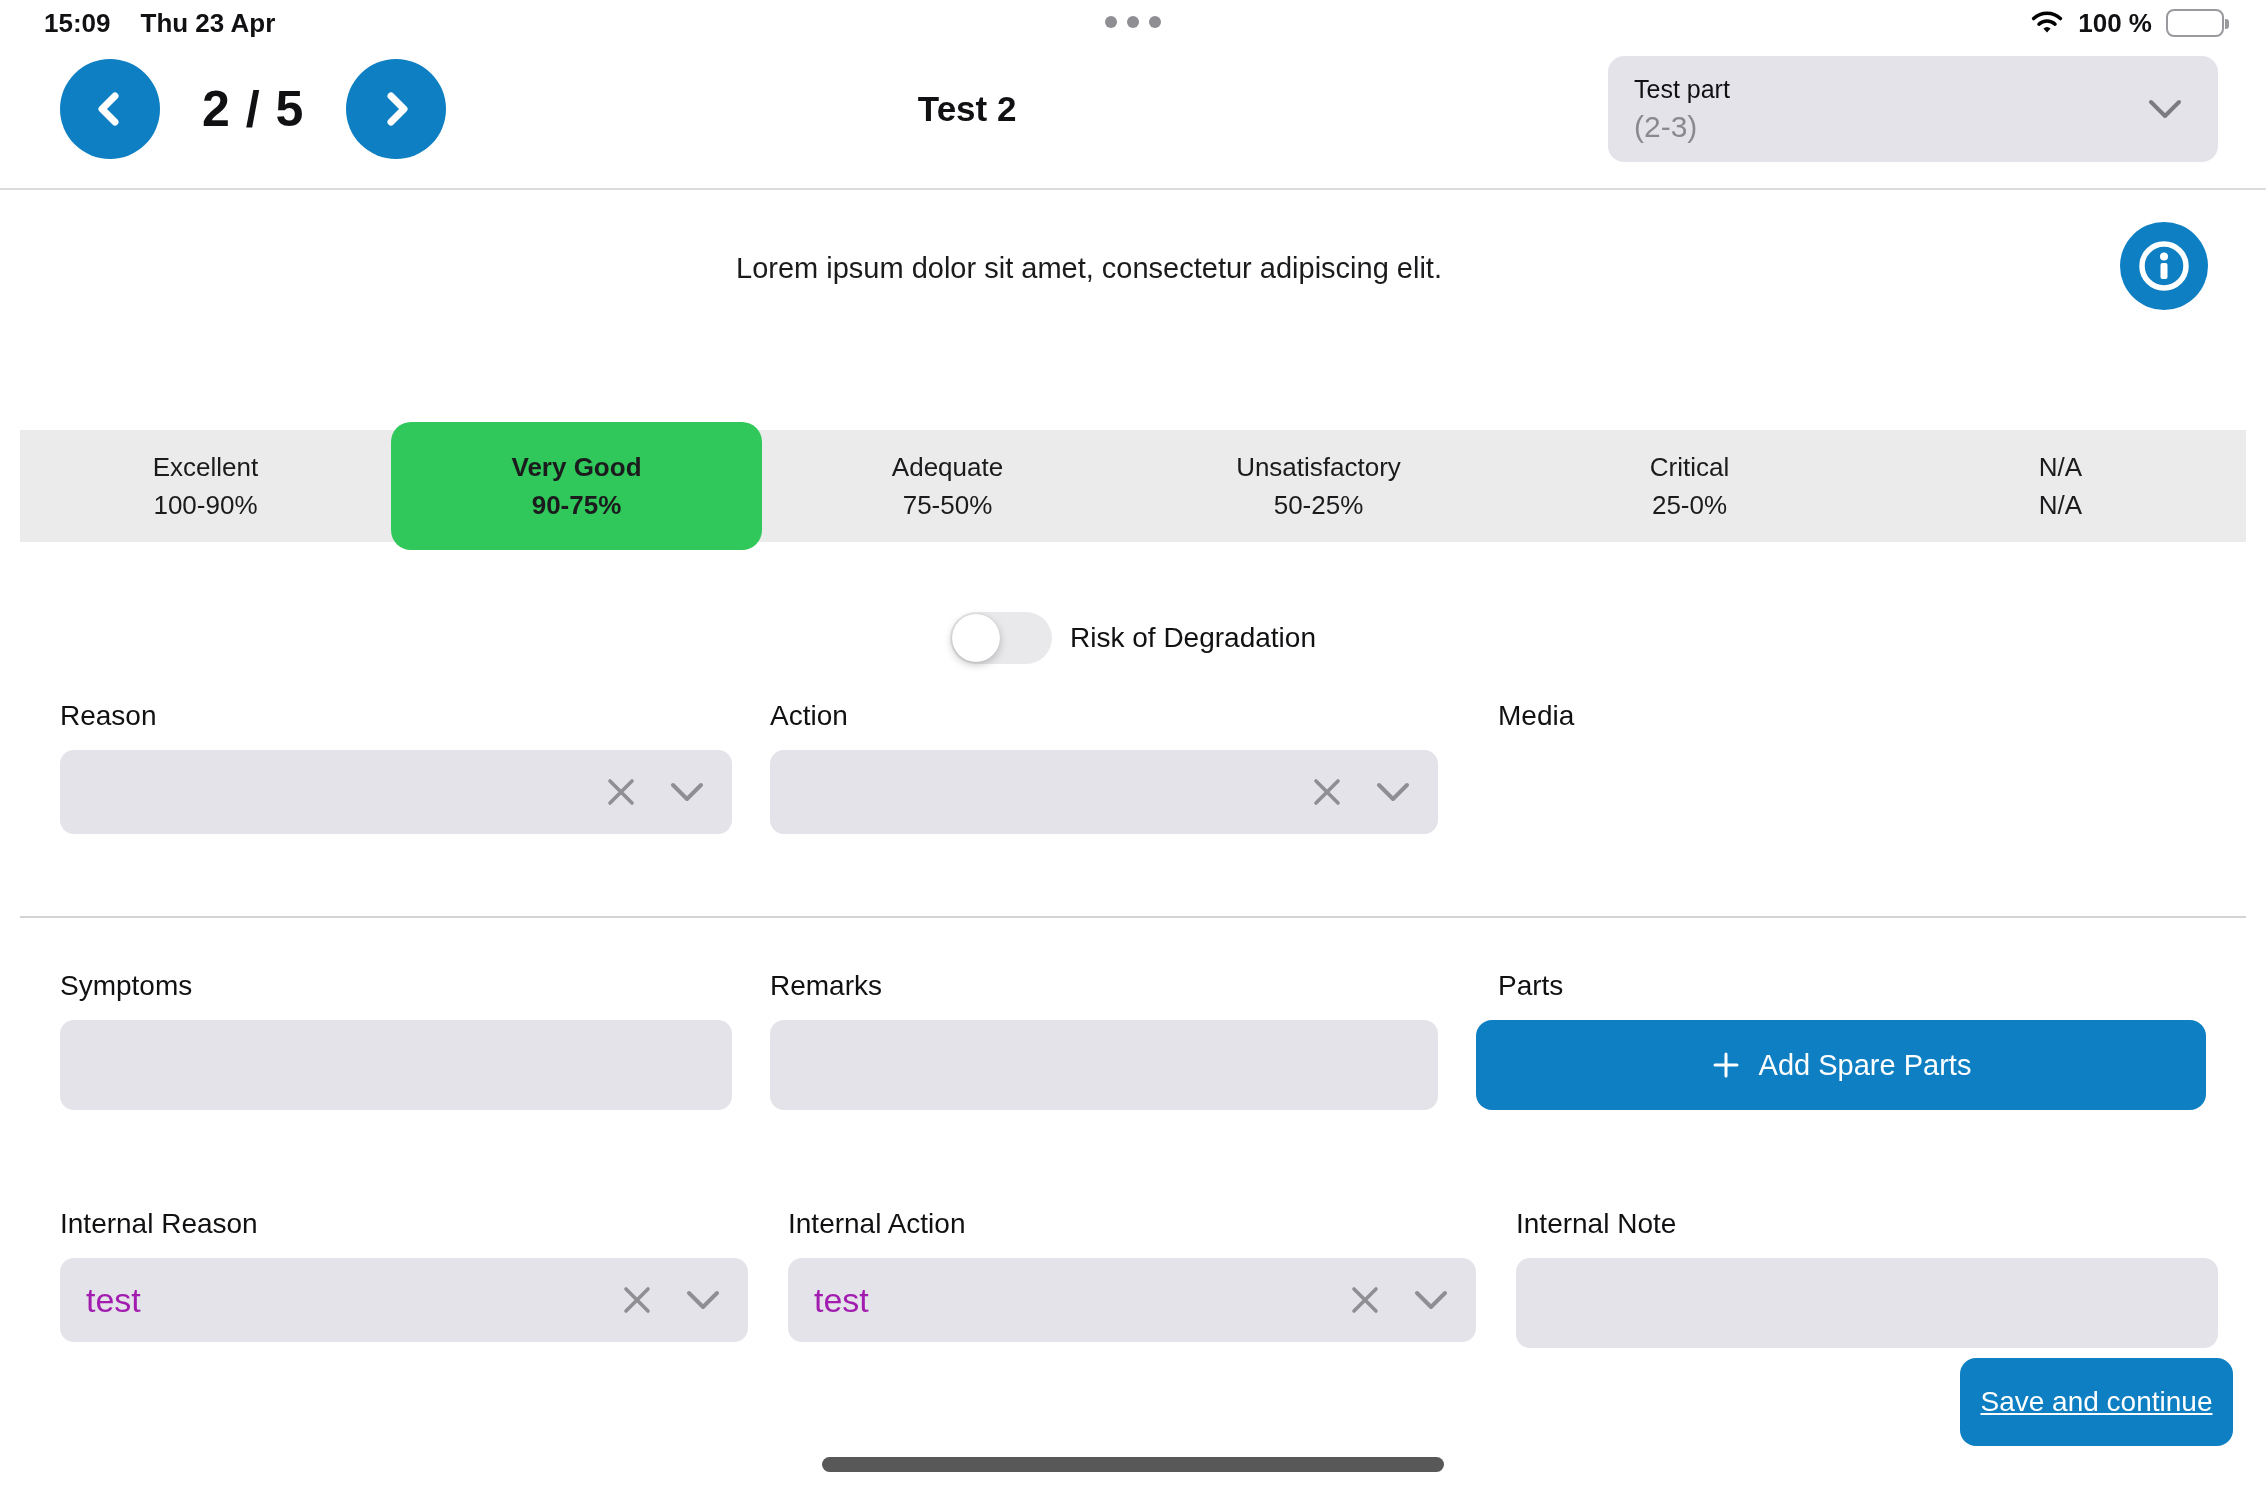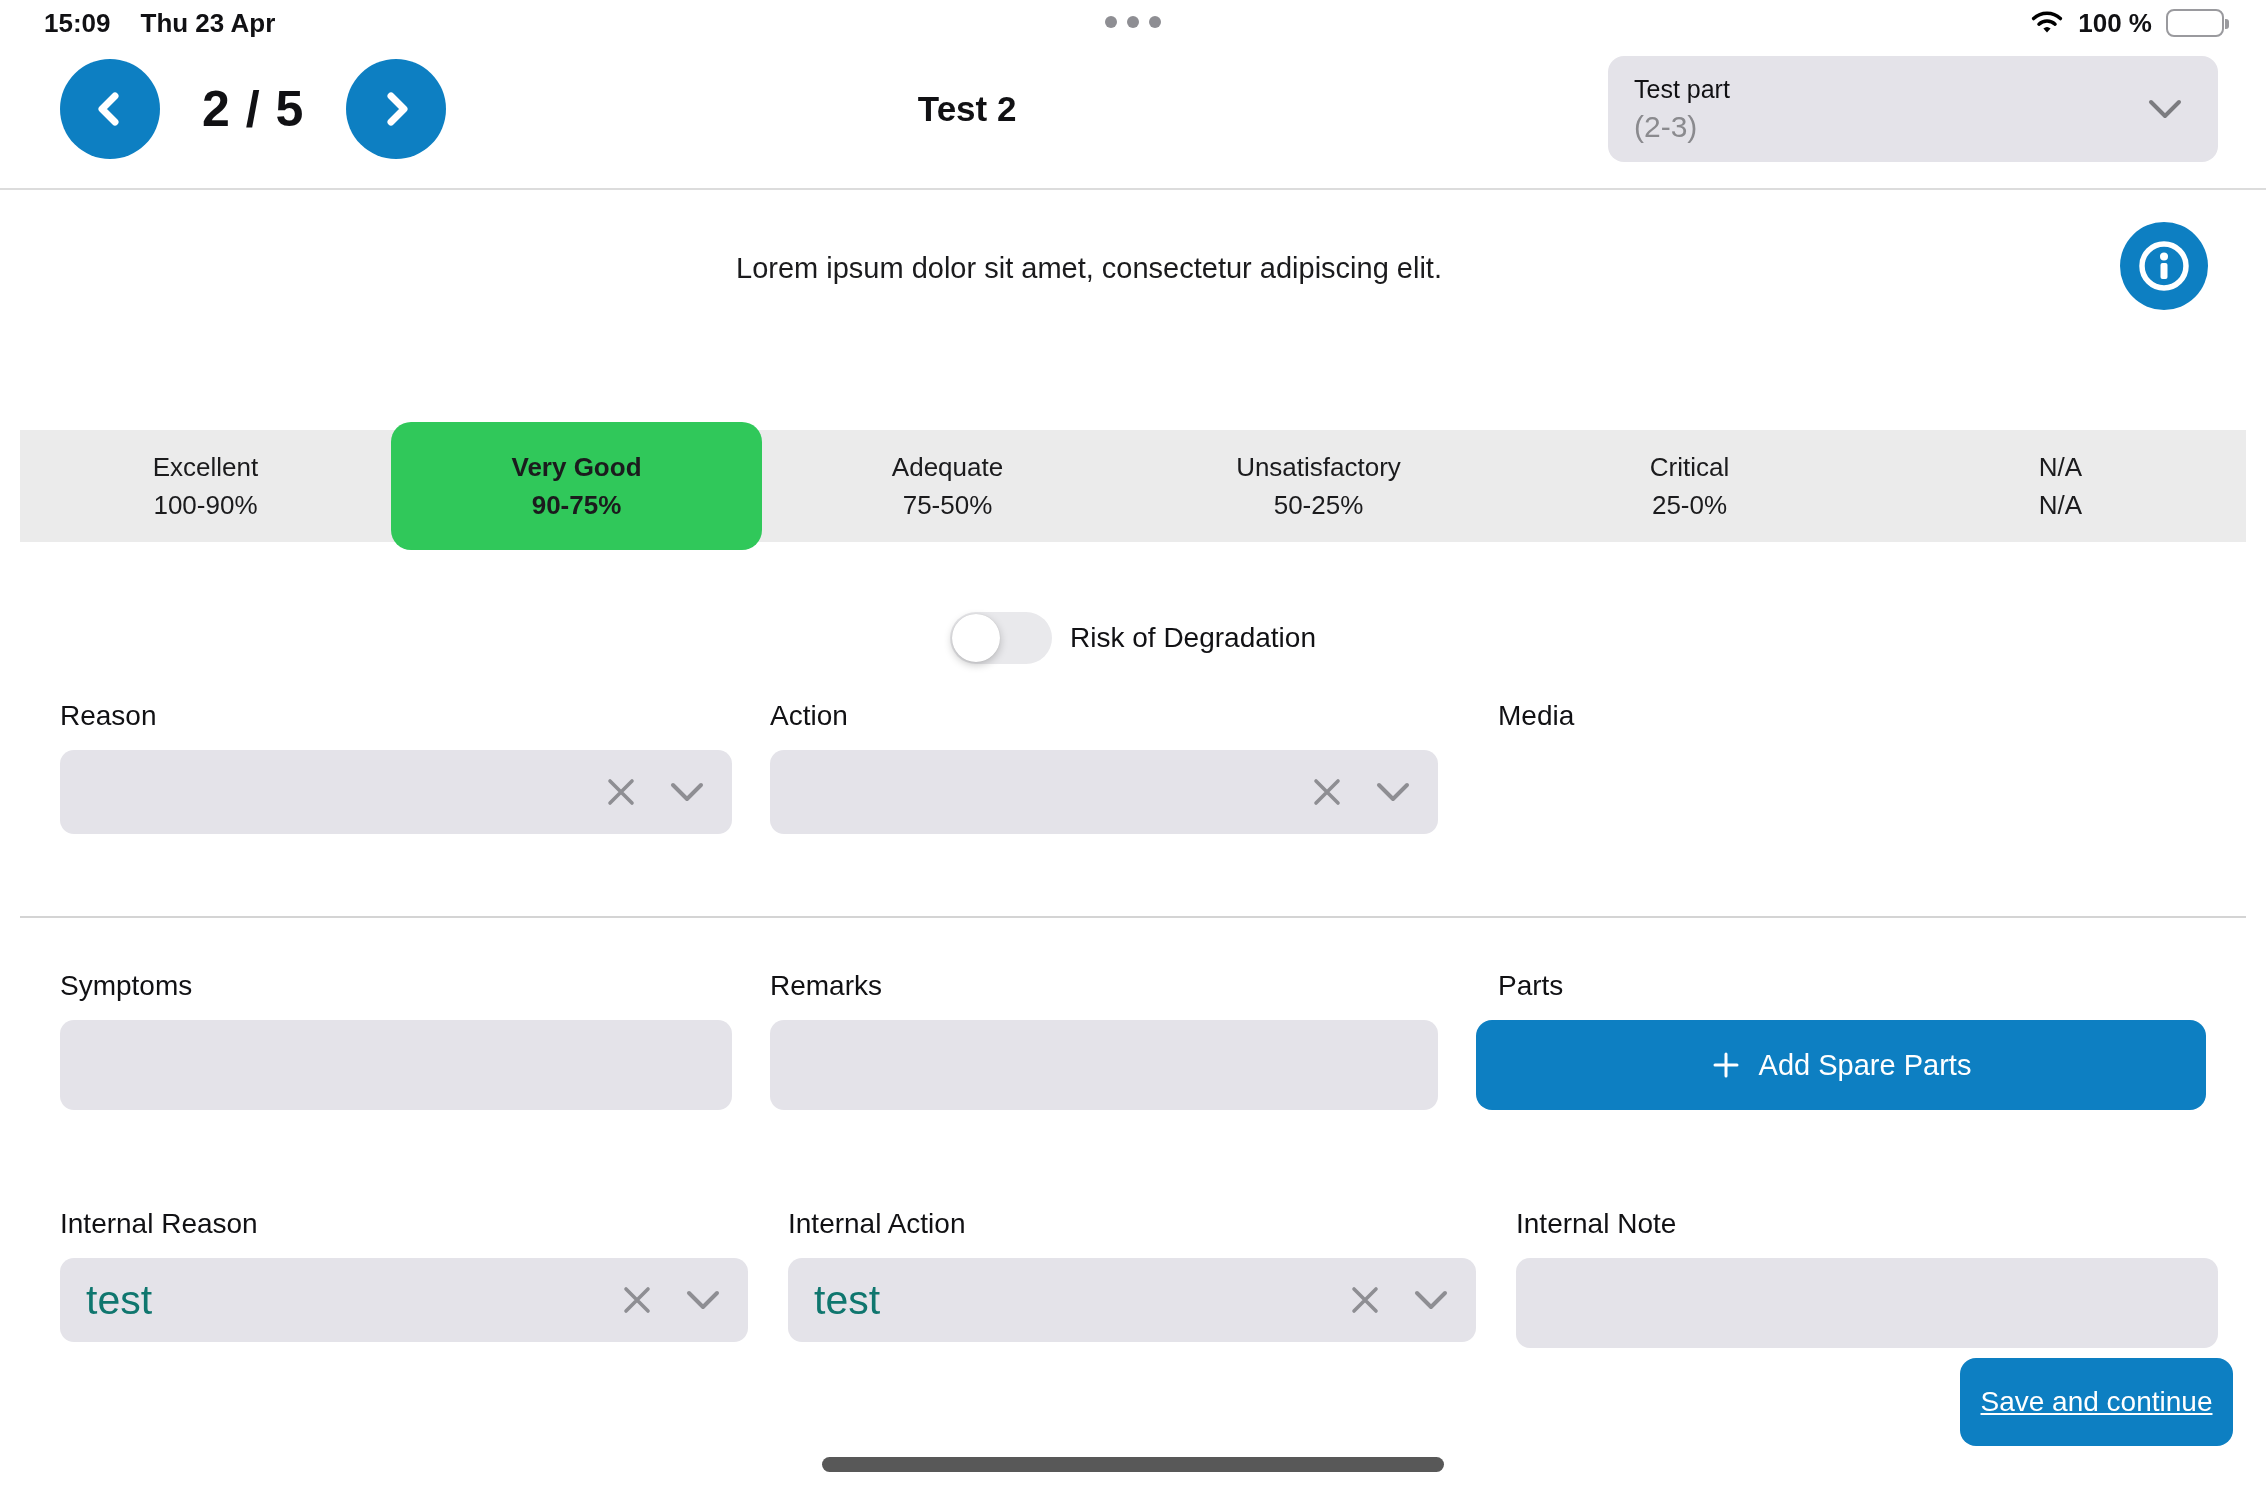--- a/index.html
+++ b/index.html
@@ -97,21 +97,21 @@
   }
   .form-grid.internal {
     grid-template-columns: 688px 688px 702px; column-gap: 40px;
   }
   .field-label { font-size: 28px; margin-bottom: 18px; display: block; }
   .col3-pad .field-label { padding-left: 22px; }
   .select-box {
     height: 84px; background: #e4e3e9; border-radius: 14px;
     display: flex; align-items: center; padding: 0 26px; cursor: pointer;
   }
-  .select-value { flex: 1; font-size: 41px; color: #0f766e; }
+  .select-value { flex: 1; font-size: 34px; color: #a21caf; }
   .select-icons { display: flex; align-items: center; gap: 30px; }
   .icon-btn { background: none; border: none; cursor: pointer; display: flex;
     align-items: center; justify-content: center; padding: 0; }
   .text-box {
     height: 90px; background: #e4e3e9; border-radius: 14px;
     padding: 18px 26px; font-size: 31px; color: #1b1b1d; cursor: text;
   }
   .blue-button {
     width: 100%; height: 90px; border: none; border-radius: 16px;
     background: var(--blue); color: #ffffff; font-size: 29px; cursor: pointer;

